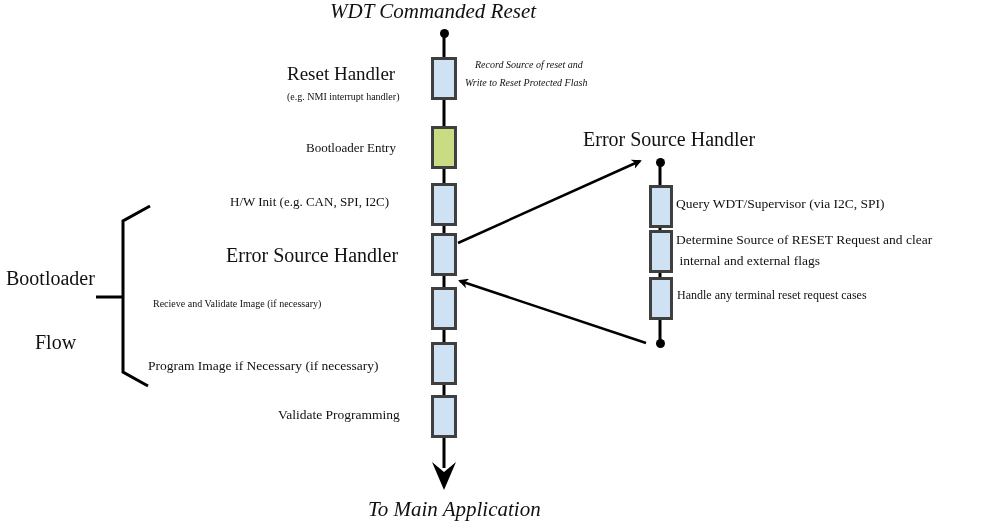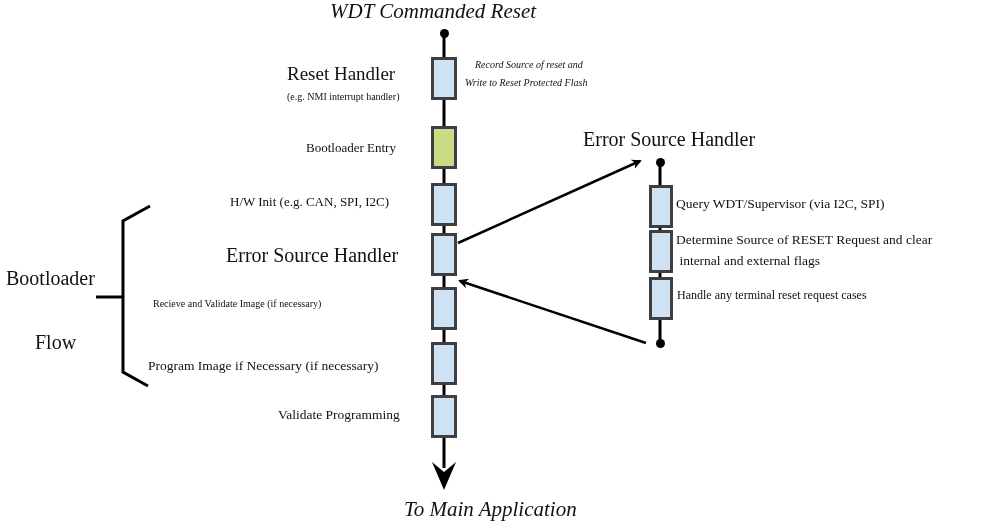--- a/index.html
+++ b/index.html
@@ -35,21 +35,21 @@
 
   <line x1="458" y1="243" x2="640" y2="161" stroke="#000" stroke-width="2.5" marker-end="url(#ah)"></line>
   <line x1="646" y1="343" x2="460" y2="281" stroke="#000" stroke-width="2.5" marker-end="url(#ah)"></line>
 
   <polyline points="150,206 123,221 123,372 148,386" fill="none" stroke="#000" stroke-width="3"></polyline>
   <line x1="96" y1="297" x2="123" y2="297" stroke="#000" stroke-width="3"></line>
 </svg>
 
 <div class="lbl title-it" style="left:330px; top:1px;">WDT Commanded Reset</div>
 <div class="dot" style="left:440px; top:29px;"></div>
-<div class="lbl title-it" style="left:368px; top:499px;margin-left:36px;">To Main Application</div>
+<div class="lbl title-it" style="left:368px; top:499px;">To Main Application</div>
 
 <div class="box" style="left: 431px; top: 57px; background: rgb(207, 226, 243); border-color: rgb(63, 63, 63);"></div>
 <div class="box green" style="left: 431px; top: 126px; background: rgb(201, 220, 132); border-color: rgb(63, 63, 63);"></div>
 <div class="box" style="left: 431px; top: 183px; background: rgb(207, 226, 243); border-color: rgb(63, 63, 63);"></div>
 <div class="box" style="left: 431px; top: 233px; background: rgb(207, 226, 243); border-color: rgb(63, 63, 63);"></div>
 <div class="box" style="left: 431px; top: 287px; background: rgb(207, 226, 243); border-color: rgb(63, 63, 63);"></div>
 <div class="box" style="left: 431px; top: 342px; background: rgb(207, 226, 243); border-color: rgb(63, 63, 63);"></div>
 <div class="box" style="left: 431px; top: 395px; background: rgb(207, 226, 243); border-color: rgb(63, 63, 63);"></div>
 
 <div class="lbl big" style="left:287px; top:64px;">Reset Handler</div>

